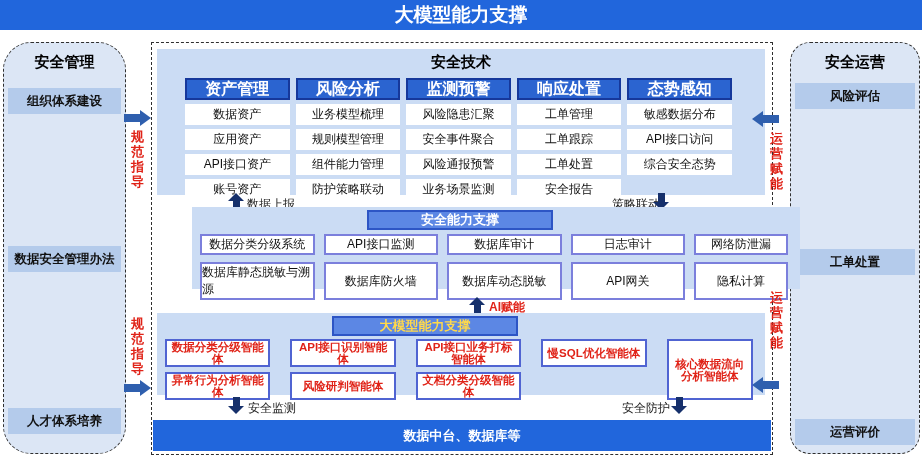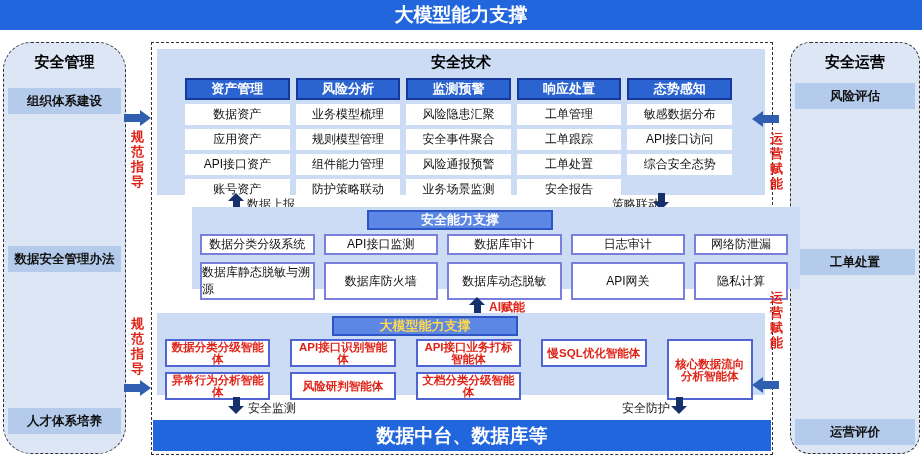--- a/index.html
+++ b/index.html
@@ -35,21 +35,21 @@
              font-size:12.5px;font-weight:bold;display:flex;align-items:center;justify-content:center;}
 
   .center-box{position:absolute;left:151px;top:42px;width:622px;height:413px;background:#fff;
               border:1.5px dashed var(--dash);box-sizing:border-box;}
 
   .tech-panel{position:absolute;left:157px;top:49px;width:608px;height:146px;background:var(--panel-blue);}
   .tech-title{text-align:center;font-size:15px;font-weight:bold;padding-top:4px;color:#000;}
   .tech-grid{position:absolute;left:28px;right:33px;top:29px;bottom:6px;
              display:grid;grid-template-columns:repeat(5,1fr);column-gap:6px;}
   .tech-hd{height:22px;background:var(--header-blue);border:2px solid var(--header-border);
-           box-sizing:border-box;color:#fff;font-size:13px;font-weight:bold;
+           box-sizing:border-box;color:#fff;font-size:16px;font-weight:bold;
            display:flex;align-items:center;justify-content:center;}
   .tech-cell{height:21px;margin-top:4px;background:#fff;font-size:12px;
              display:flex;align-items:center;justify-content:center;}
 
   .sup-panel{position:absolute;left:157px;width:608px;background:var(--panel-blue);}
   .cap-panel{top:207px;height:82px;margin-left:35px;}
   .llm-panel{top:313px;height:82px;}
   .sup-hd{position:absolute;left:175px;top:3px;width:186px;height:20px;background:var(--sup-header-bg);
           border:2px solid var(--sup-header-border);box-sizing:border-box;font-size:13px;font-weight:bold;
           color:#fff;display:flex;align-items:center;justify-content:center;}
@@ -59,21 +59,21 @@
   .cap-cell{background:#fff;border:2px solid var(--cap-border);box-sizing:border-box;font-size:12px;
             display:flex;align-items:center;justify-content:center;}
   .llm-grid{position:absolute;left:8px;right:12px;top:26px;bottom:5px;
             display:grid;grid-template-columns:repeat(4,1fr) 0.82fr;grid-template-rows:1fr 1fr;gap:5px 20px;}
   .llm-cell{background:#fff;border:2px solid var(--llm-border);box-sizing:border-box;color:var(--red);
             font-weight:bold;font-size:11.5px;line-height:12px;text-align:center;padding:0 2px;
             display:flex;align-items:center;justify-content:center;}
   .llm-cell.tall{grid-column:5;grid-row:1/3;}
 
   .bottom-bar{position:absolute;left:153px;top:420px;width:618px;height:31px;background:var(--accent-blue);
-              color:#fff;font-size:19px;font-weight:bold;display:flex;align-items:center;justify-content:center;}
+              color:#fff;font-size:13px;font-weight:bold;display:flex;align-items:center;justify-content:center;}
 
   .flow-label{position:absolute;font-size:12px;color:#1a1a1a;}
   .flow-label.red{color:var(--red);font-weight:bold;}
 
   
   .varrow{position:absolute;width:16px;height:17px;}
   .varrow .head-up{width:0;height:0;margin:0 auto;border-left:8px solid transparent;
                    border-right:8px solid transparent;border-bottom:8px solid var(--navy);}
   .varrow .head-down{width:0;height:0;margin:0 auto;border-left:8px solid transparent;
                      border-right:8px solid transparent;border-top:8px solid var(--navy);}

